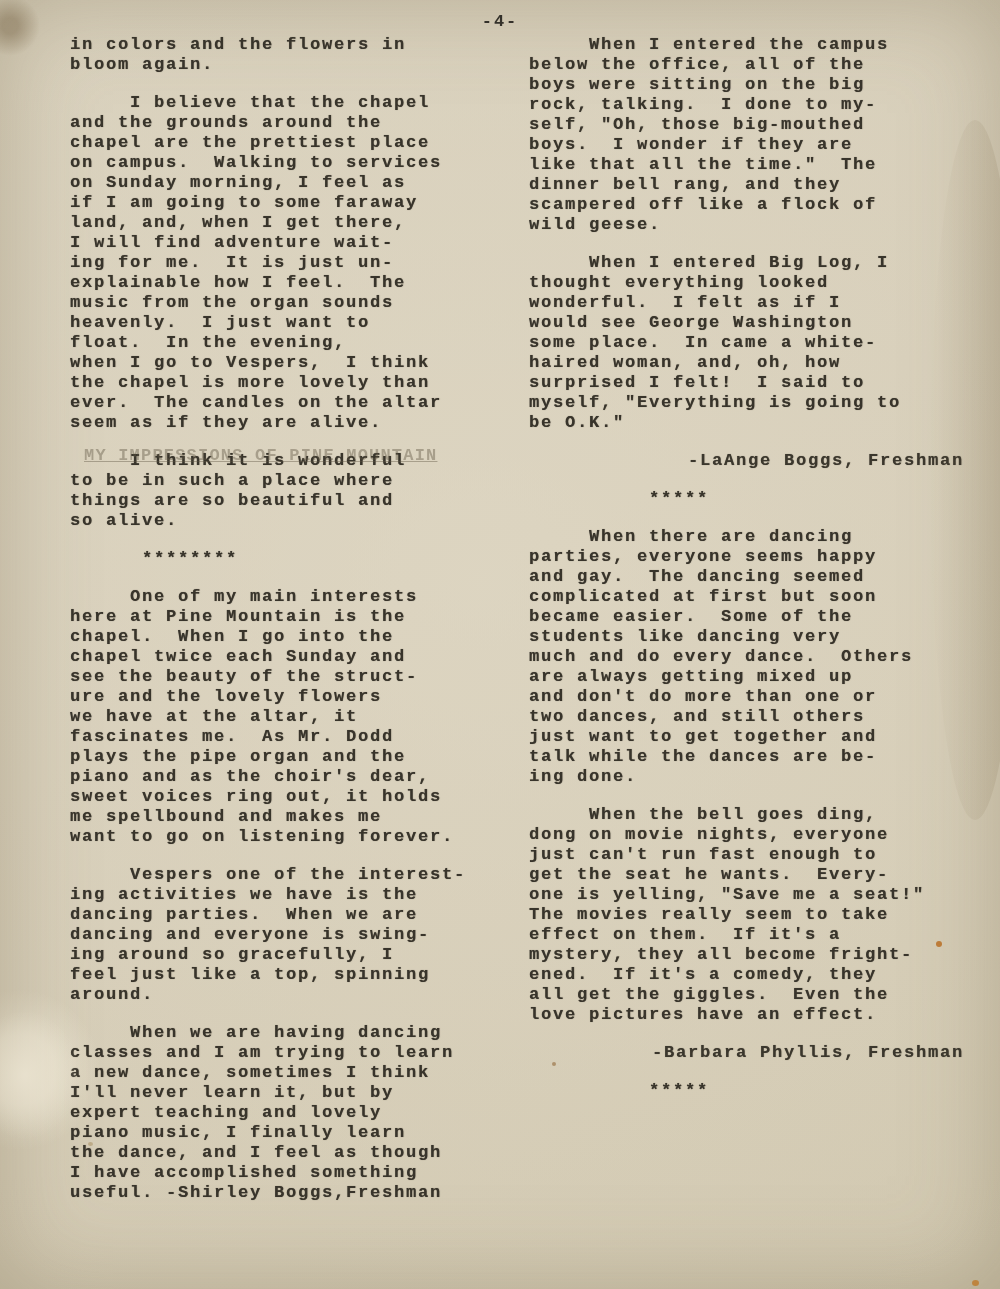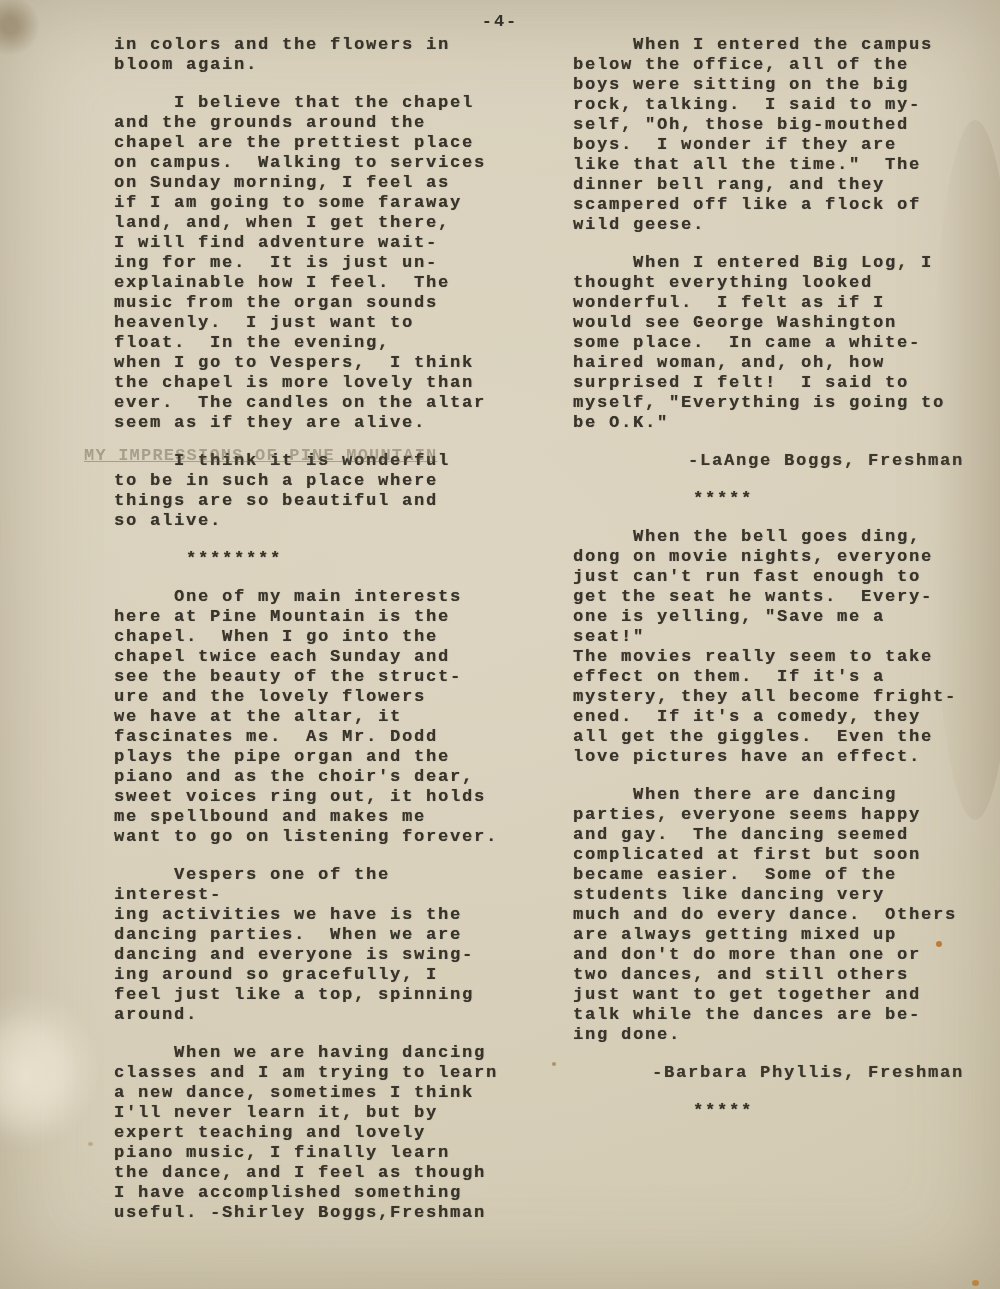--- a/index.html
+++ b/index.html
@@ -34,21 +34,20 @@
     color: #34312a;
   }
   .columns {
     display: flex;
     gap: 24px;
     padding: 4px 36px 0 70px;
   }
   .col {
     flex: 1;
     min-width: 0;
-    margin-left: 44px;
   }
   p.para {
     margin: 0 0 18px 0;
     font-size: 17px;
     font-weight: bold;
     line-height: 20px;
     letter-spacing: 1.8px;
     white-space: pre-wrap;
     color: #38342b;
     text-shadow: 0.3px 0.3px 0.8px rgba(48,42,30,0.65);
@@ -154,62 +153,62 @@
 piano music, I finally learn
 the dance, and I feel as though
 I have accomplished something
 useful. -Shirley Boggs,Freshman</p>
     </div>
 
     <div class="col">
       <p class="para">     When I entered the campus
 below the office, all of the
 boys were sitting on the big
-rock, talking.  I said to my-
+rock, talking.  I done to my-
 self, "Oh, those big-mouthed
 boys.  I wonder if they are
 like that all the time."  The
 dinner bell rang, and they
 scampered off like a flock of
 wild geese.</p>
       <p class="para">     When I entered Big Log, I
 thought everything looked
 wonderful.  I felt as if I
 would see George Washington
 some place.  In came a white-
 haired woman, and, oh, how
 surprised I felt!  I said to
 myself, "Everything is going to
 be O.K."</p>
       <p class="para sig">       -LaAnge Boggs, Freshman</p>
       <p class="para sep">          *****</p>
-      <p class="para">     When the bell goes ding,
-dong on movie nights, everyone
-just can't run fast enough to
-get the seat he wants.  Every-
-one is yelling, "Save me a seat!"
-The movies really seem to take
-effect on them.  If it's a
-mystery, they all become fright-
-ened.  If it's a comedy, they
-all get the giggles.  Even the
-love pictures have an effect.</p>
       <p class="para">     When there are dancing
 parties, everyone seems happy
 and gay.  The dancing seemed
 complicated at first but soon
 became easier.  Some of the
 students like dancing very
 much and do every dance.  Others
 are always getting mixed up
 and don't do more than one or
 two dances, and still others
 just want to get together and
 talk while the dances are be-
 ing done.</p>
+      <p class="para">     When the bell goes ding,
+dong on movie nights, everyone
+just can't run fast enough to
+get the seat he wants.  Every-
+one is yelling, "Save me a seat!"
+The movies really seem to take
+effect on them.  If it's a
+mystery, they all become fright-
+ened.  If it's a comedy, they
+all get the giggles.  Even the
+love pictures have an effect.</p>
       <p class="para sig">    -Barbara Phyllis, Freshman</p>
       <p class="para sep">          *****</p>
     </div>
 
   </div>
 
   <div class="ghost-text">MY IMPRESSIONS OF PINE MOUNTAIN</div>
 
   <div class="stain stain-1"></div>
   <div class="stain stain-2"></div>

